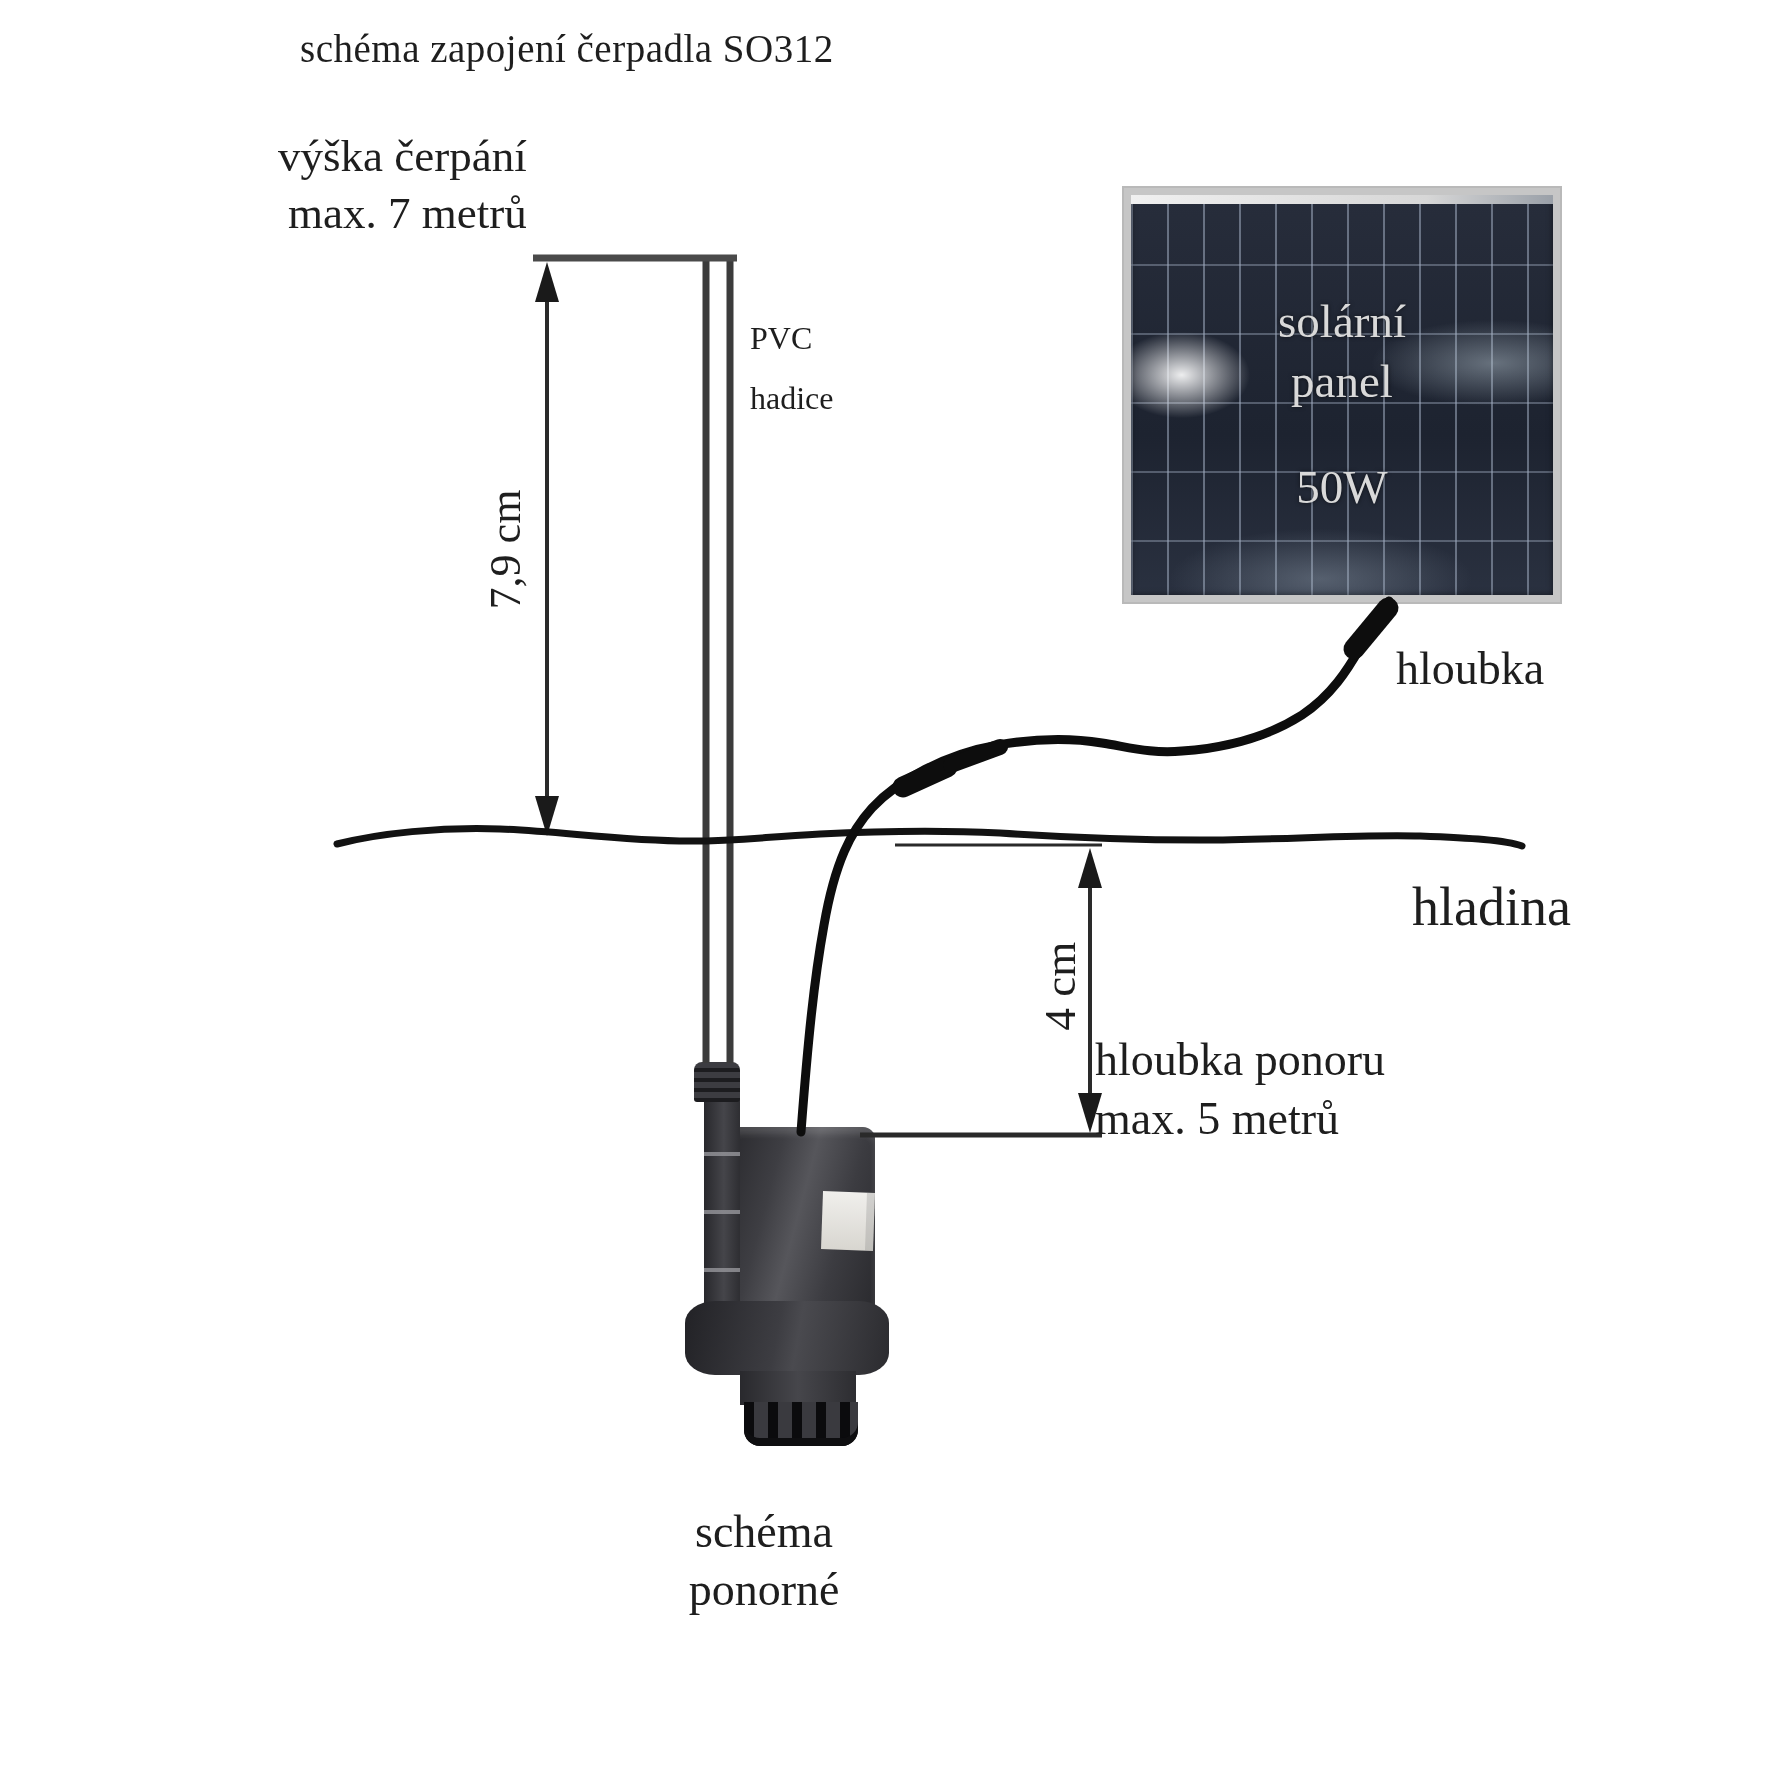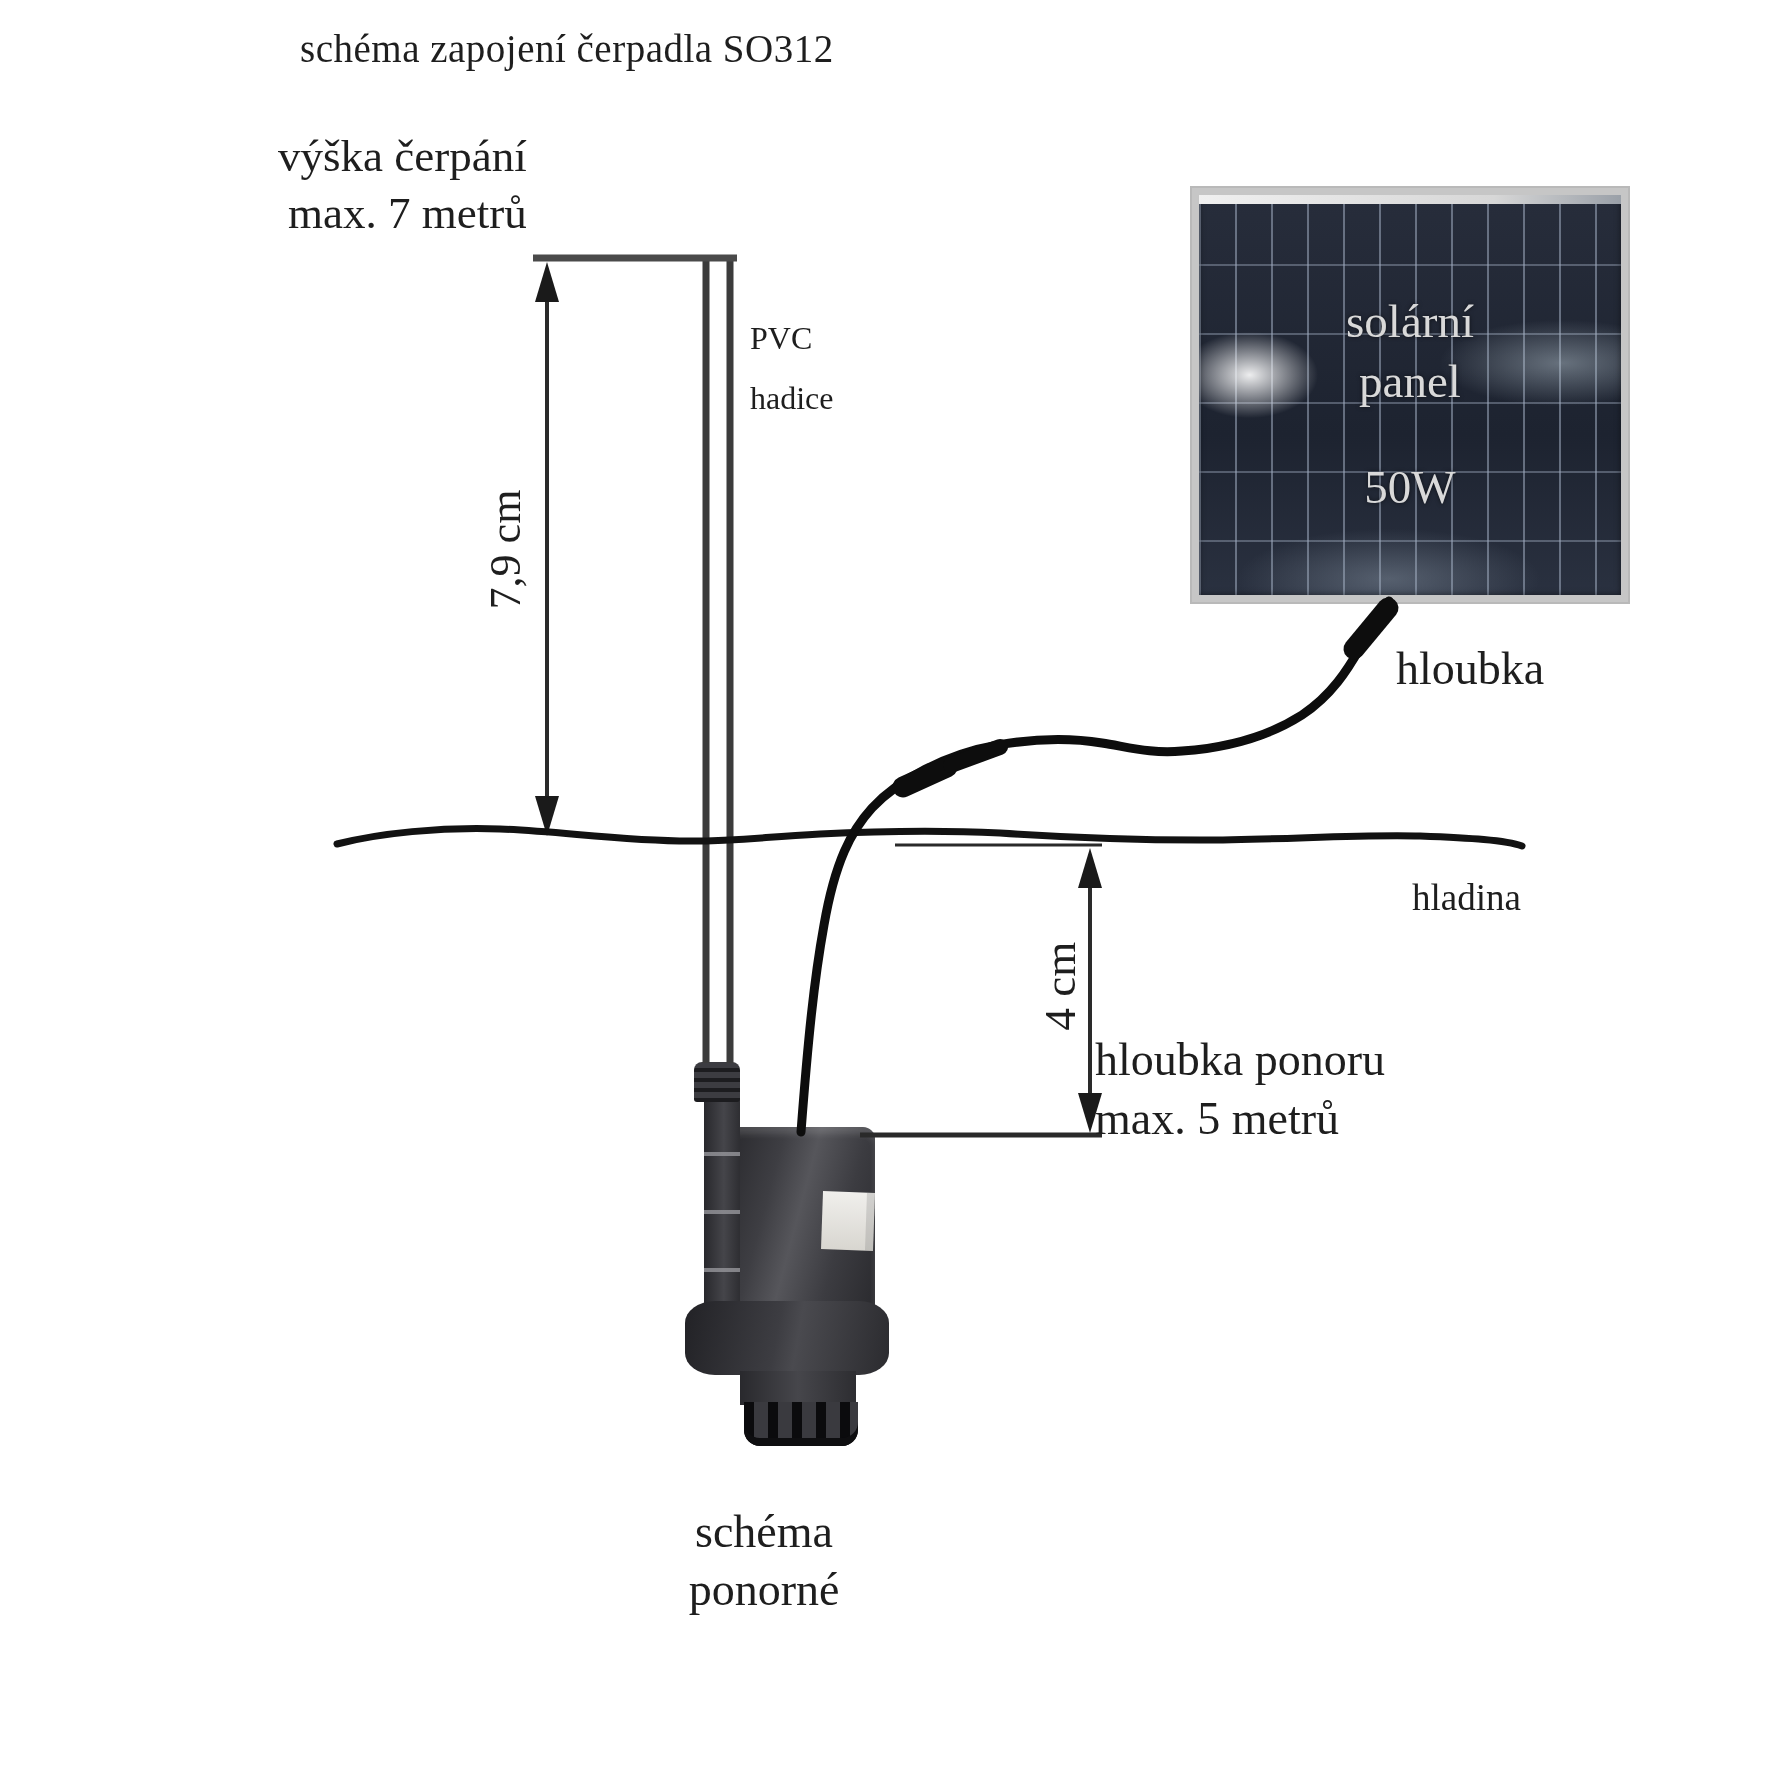--- a/index.html
+++ b/index.html
@@ -8,29 +8,29 @@
   .stage{position:absolute;left:0;top:0;width:1772px;height:1772px;}
   .lbl{position:absolute;white-space:nowrap;color:#1e1e1e;}
   .title{left:300px;top:26px;font-size:39px;letter-spacing:0.5px;}
   .h-block{left:278px;top:128px;font-size:45px;line-height:57px;text-align:right;}
   .pvc-block{left:750px;top:308px;font-size:32px;line-height:60px;}
   .dim1{left:425px;top:524px;width:160px;text-align:center;font-size:44px;
         transform:rotate(-90deg);}
   .kon-block{left:770px;top:604px;width:460px;text-align:center;
              font-size:45px;line-height:58px;white-space:nowrap;}
   .konektor{left:1396px;top:642px;font-size:46px;}
-  .hladina{left:1412px;top:876px;font-size:37px;}
+  .hladina{left:1412px;top:876px;font-size:54px;}
   .dim2{left:985px;top:960px;width:150px;text-align:center;font-size:45px;
         transform:rotate(-90deg);}
   .hloubka-block{left:1095px;top:1030px;font-size:46px;line-height:59px;}
   .pump-block{left:614px;top:1503px;width:300px;text-align:center;
               font-size:46px;line-height:58px;}
 
   
-  .panel{position:absolute;left:1192px;top:188px;width:436px;height:414px;
+  .panel{position:absolute;left:1124px;top:188px;width:436px;height:414px;
          box-sizing:border-box;border:7px solid #c6c6c6;
          box-shadow:0 0 0 2px #b9b9b9, inset 0 0 6px rgba(0,0,0,.5);
          filter:blur(0.4px);
          background:
           radial-gradient(ellipse 95px 60px at 12% 45%, rgba(255,255,255,.92), rgba(255,255,255,0) 72%),
           radial-gradient(ellipse 170px 60px at 86% 42%, rgba(190,205,215,.45), rgba(190,205,215,0) 72%),
           radial-gradient(ellipse 210px 70px at 45% 96%, rgba(170,185,200,.35), rgba(170,185,200,0) 72%),
           repeating-linear-gradient(to right, rgba(158,170,190,.55) 0 2px, rgba(0,0,0,0) 2px 36px),
           repeating-linear-gradient(to bottom, rgba(158,170,190,.42) 0 2px, rgba(0,0,0,0) 2px 69px),
           linear-gradient(to bottom,#272d3b 0%,#1d2330 60%,#2a3140 100%);}

